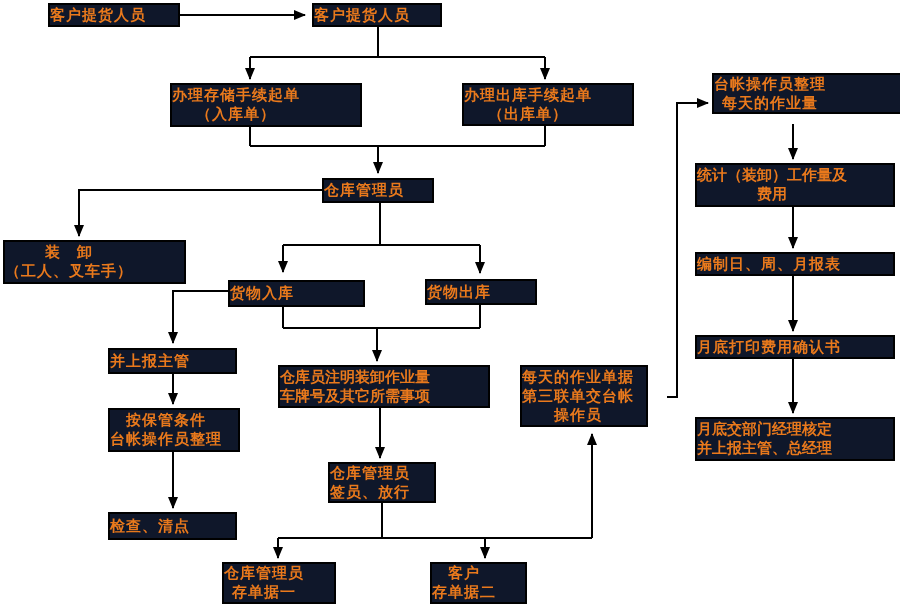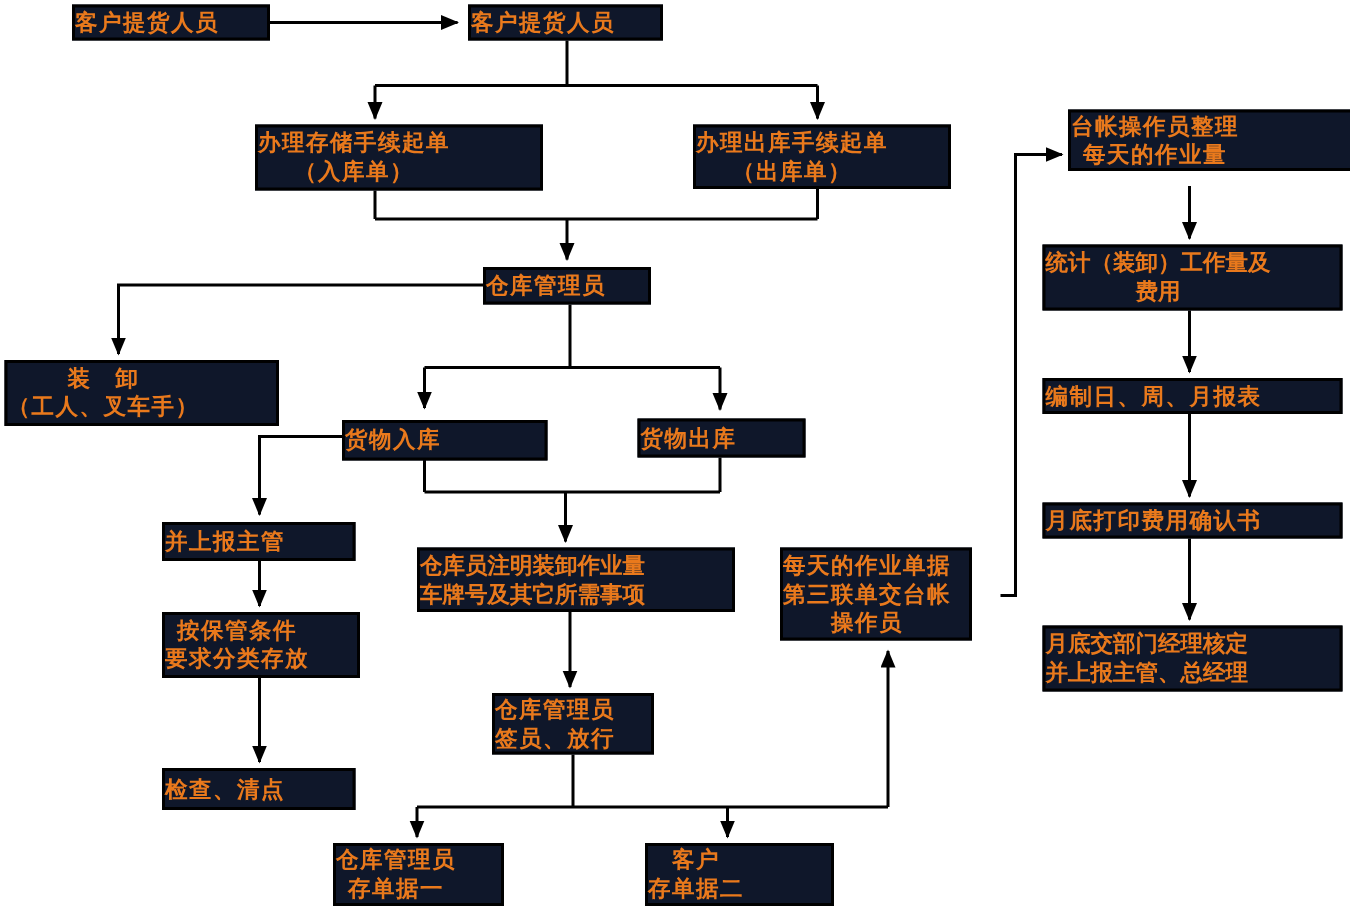--- a/index.html
+++ b/index.html
@@ -35,21 +35,21 @@
   .n5{left:3px;top:240px;width:183px;height:44px}
   .n6{left:228px;top:280px;width:137px;height:27px}
   .n7{left:425px;top:279px;width:112px;height:26px}
   .n8{left:108px;top:348px;width:129px;height:26px}
   .n9{left:108px;top:408px;width:132px;height:44px}
   .n10{left:108px;top:512px;width:129px;height:28px}
   .n11{left:278px;top:365px;width:212px;height:43px;letter-spacing:0}
   .n12{left:328px;top:462px;width:108px;height:41px}
   .n13{left:520px;top:365px;width:128px;height:62px}
   .n14{left:222px;top:562px;width:114px;height:42px}
-  .n15{left:430px;top:562px;width:126px;height:42px}
+  .n15{left:430px;top:562px;width:97px;height:42px}
   .n16{left:712px;top:73px;width:191px;height:41px}
   .n17{left:695px;top:163px;width:200px;height:44px;letter-spacing:0}
   .n18{left:695px;top:252px;width:200px;height:24px}
   .n19{left:695px;top:335px;width:200px;height:24px}
   .n20{left:695px;top:417px;width:200px;height:44px;letter-spacing:0}
 </style>
 </head>
 <body>
 
 <div class="canvas">
@@ -95,21 +95,21 @@
 （入库单）</span></div>
   <div class="node n3"><span>办理出库手续起单
 （出库单）</span></div>
   <div class="node n4"><span>仓库管理员</span></div>
   <div class="node n5"><span>装　卸
 （工人、叉车手）</span></div>
   <div class="node n6"><span>货物入库</span></div>
   <div class="node n7"><span>货物出库</span></div>
   <div class="node n8"><span>并上报主管</span></div>
   <div class="node n9"><span>按保管条件
-要求分类存放</span></div>
+台帐操作员整理</span></div>
   <div class="node n10"><span>检查、清点</span></div>
   <div class="node n11"><span>仓库员注明装卸作业量
 车牌号及其它所需事项</span></div>
   <div class="node n12"><span>仓库管理员
 签员、放行</span></div>
   <div class="node n13"><span>每天的作业单据
 第三联单交台帐
 操作员</span></div>
   <div class="node n14"><span>仓库管理员
 存单据一</span></div>

